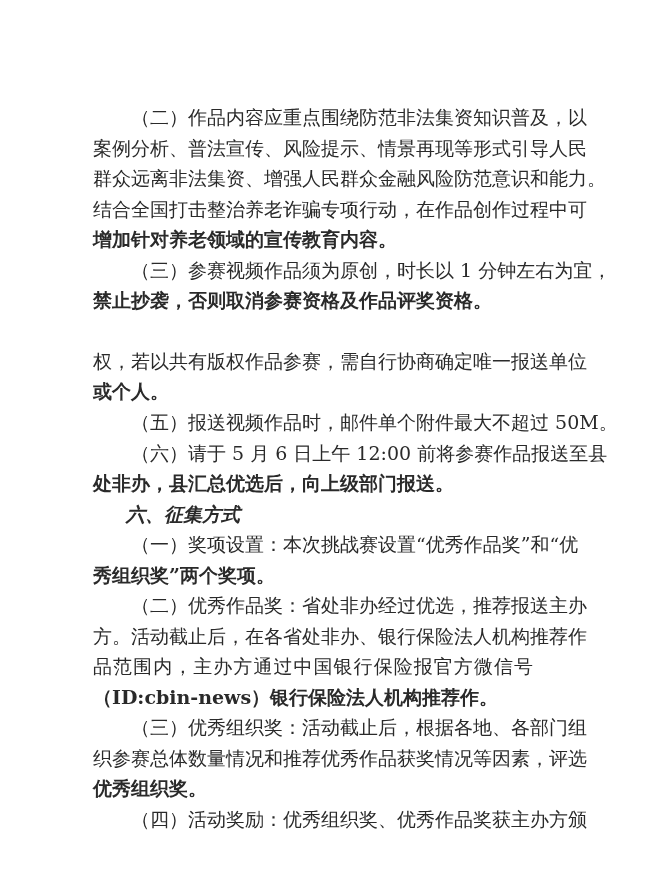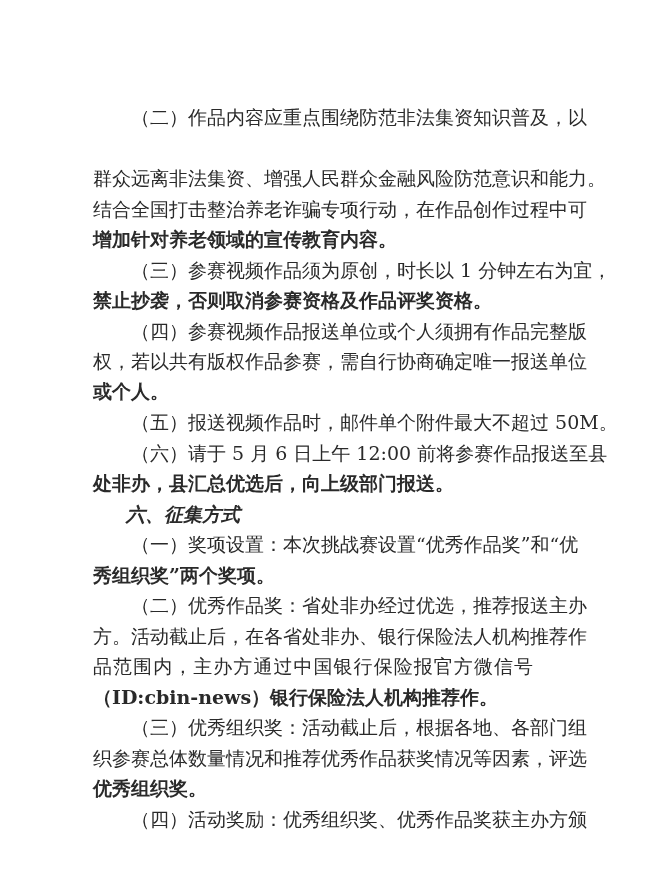--- a/index.html
+++ b/index.html
@@ -19,28 +19,28 @@
     .line.last { text-align-last: left; font-weight: bold; }
     .line.indent { left: 131px; width: 402px; }
     .line.heading { left: 126px; width: 300px; font-weight: bold; text-align-last: left;
       font-family: "DejaVu Sans", "Liberation Sans", sans-serif; font-size: 19px; font-style: italic; }
   </style>
 </head>
 <body>
 
 <div class="page">
   <div class="line indent" style="top:90px">（二）作品内容应重点围绕防范非法集资知识普及，以</div>
+  <div class="line" style="top:121px">案例分析、普法宣传、风险提示、情景再现等形式引导人民</div>
   <div class="line" style="top:151px">群众远离非法集资、增强人民群众金融风险防范意识和能力。</div>
   <div class="line" style="top:182px">结合全国打击整治养老诈骗专项行动，在作品创作过程中可</div>
   <div class="line last" style="top:212px">增加针对养老领域的宣传教育内容。</div>
 
   <div class="line indent" style="top:243px">（三）参赛视频作品须为原创，时长以 1 分钟左右为宜，</div>
   <div class="line last" style="top:273px">禁止抄袭，否则取消参赛资格及作品评奖资格。</div>
 
-  <div class="line indent" style="top:304px">（四）参赛视频作品报送单位或个人须拥有作品完整版</div>
   <div class="line" style="top:334px">权，若以共有版权作品参赛，需自行协商确定唯一报送单位</div>
   <div class="line last" style="top:364px">或个人。</div>
 
   <div class="line indent" style="top:395px">（五）报送视频作品时，邮件单个附件最大不超过 50M。</div>
 
   <div class="line indent" style="top:426px">（六）请于 5 月 6 日上午 12:00 前将参赛作品报送至县</div>
   <div class="line last" style="top:456px">处非办，县汇总优选后，向上级部门报送。</div>
 
   <div class="line heading" style="top:487px">六、征集方式</div>
 

